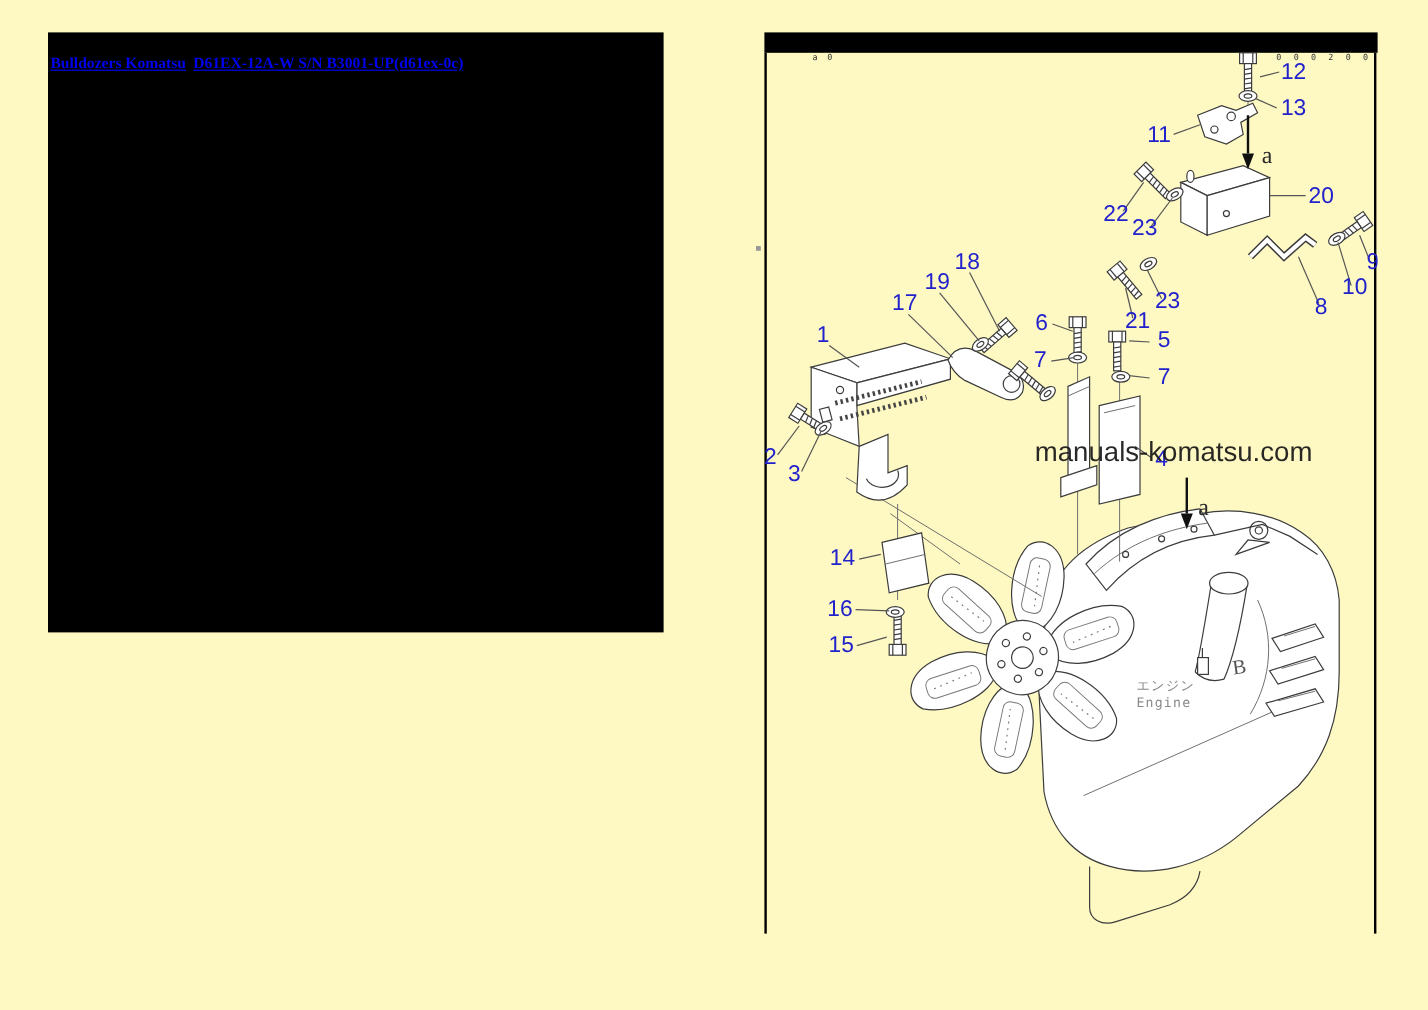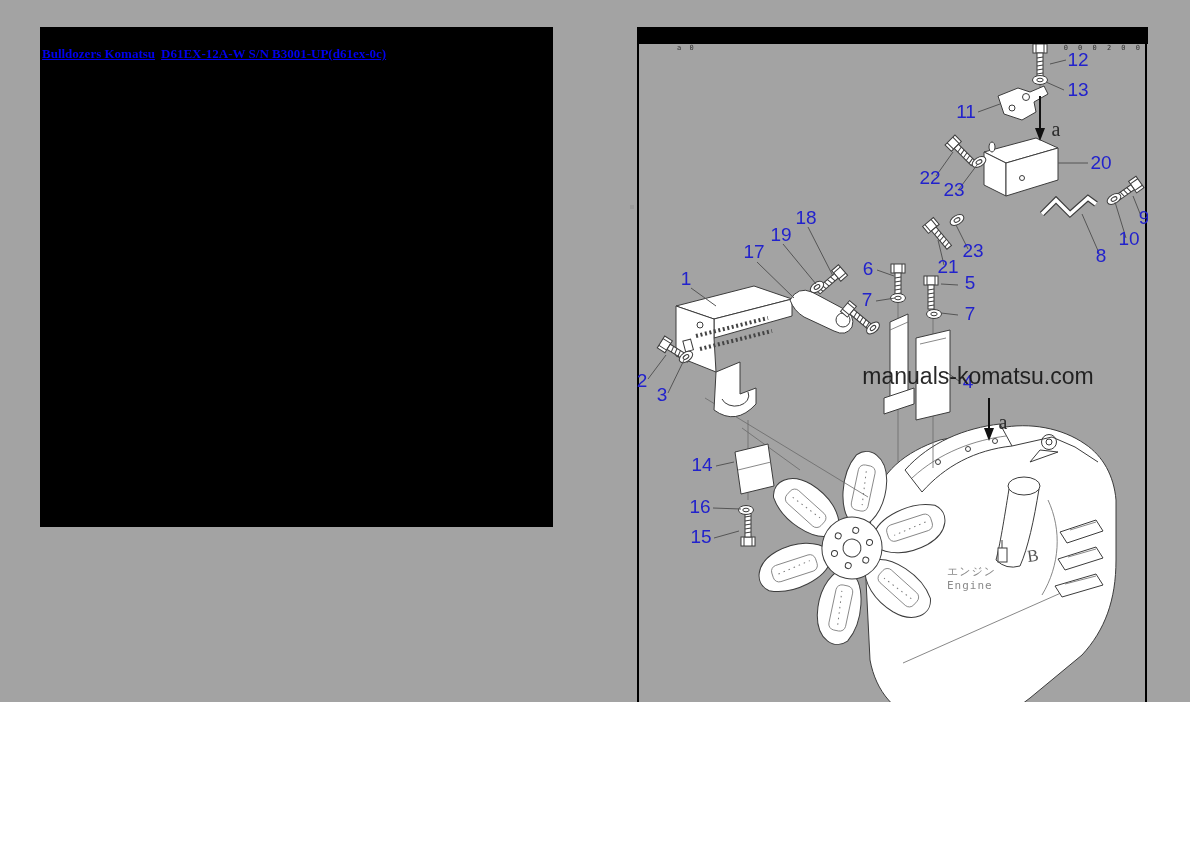--- a/index.html
+++ b/index.html
@@ -1,16 +1,16 @@
 <!DOCTYPE html>
 <html><head>
 <meta charset="utf-8">
 <style>
   html,body{margin:0;padding:0;background:#ffffff;}
-  #stage{position:relative;width:1190px;height:702px;background:#a3a3a3;overflow:hidden;
+  #stage{position:relative;width:1190px;height:842px;background:#fef9c3;overflow:hidden;
          font-family:"Liberation Sans",sans-serif;}
 
   
   #left-panel{position:absolute;left:40px;top:27px;width:513px;height:500px;background:#000;}
   #link-row{position:absolute;left:2px;top:17px;white-space:nowrap;}
   #link-row a{color:#0000ee;font-family:"Liberation Serif",serif;font-weight:bold;
               font-size:13px;text-decoration:underline;margin-right:6px;}
 
   
   #diagram-panel{position:absolute;left:637px;top:27px;width:511px;height:751px;}

